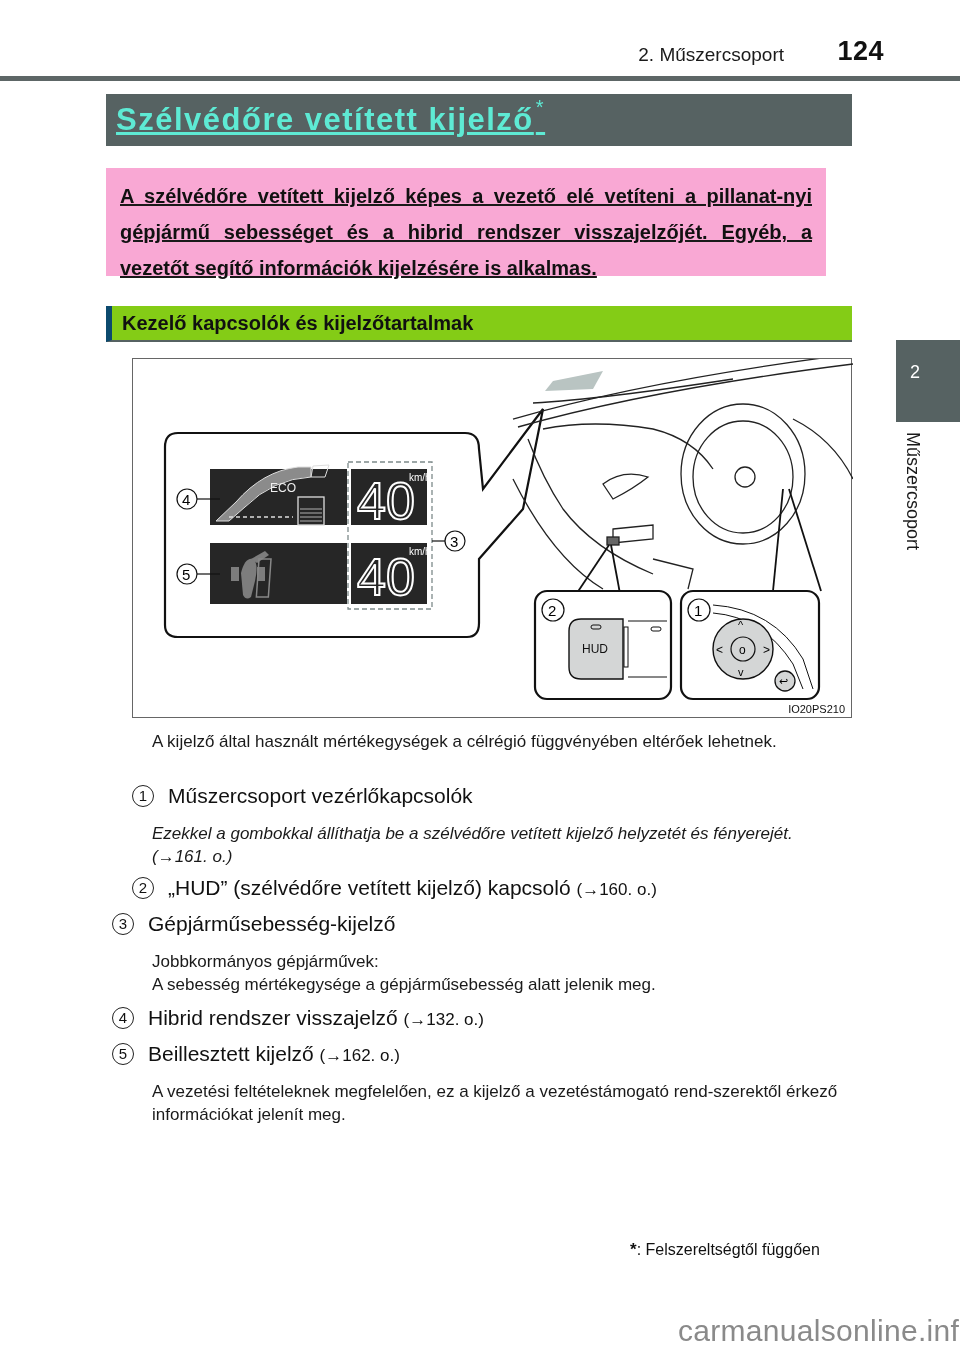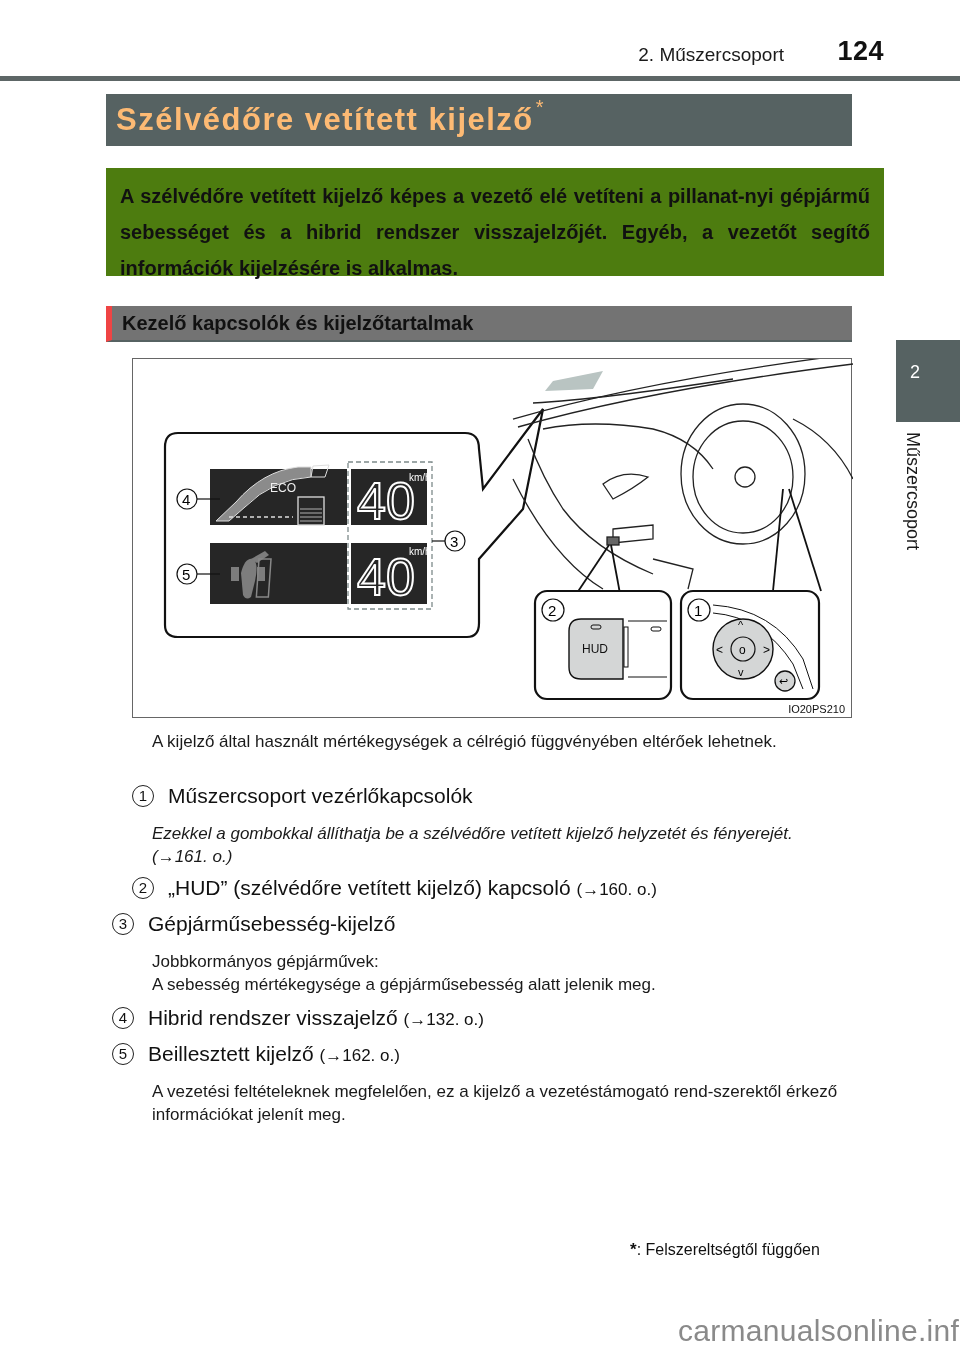--- a/index.html
+++ b/index.html
@@ -10,27 +10,27 @@
   .running-head .section { position: absolute; right: 176px; top: 44px; font-size: 19px; color: #1a1a1a; text-align: center; }
   .running-head .page-num { position: absolute; right: 76px; top: 36px; font-size: 27px; font-weight: bold; color: #111; letter-spacing: 0.5px; }
   .running-head .rule { position: absolute; left: 0; right: 0; top: 76px; height: 5px; background: #5d6666; }
 
   .side-tab { position: absolute; left: 896px; top: 340px; width: 64px; height: 82px; background: #566262; }
   .side-tab span { position: absolute; left: 14px; top: 22px; color: #fff; font-size: 18px; }
   .side-label { position: absolute; left: 900px; top: 432px; width: 30px; height: 140px; }
   .side-label span { position: absolute; left: 2px; top: 0; writing-mode: vertical-rl; font-size: 18px; color: #1a1a1a; white-space: nowrap; }
 
   .title-bar { position: absolute; left: 106px; top: 94px; width: 746px; height: 52px; background: #566262; }
-  .title-bar .t { position: absolute; left: 10px; top: 8px; color: #fdba74; font-size: 31px; font-weight: bold; letter-spacing: 1.5px; }
+  .title-bar .t { position: absolute; left: 10px; top: 8px; color: #5eead4; font-size: 31px; font-weight: bold; letter-spacing: 1.5px; text-decoration: underline; }
   .title-bar .t sup { font-size: 20px; font-weight: normal; vertical-align: top; position: relative; top: -6px; margin-left: 2px; }
 
-  .intro-box { position: absolute; left: 106px; top: 168px; width: 778px; height: 108px; background: #4d7c0f; padding: 10px 14px; }
+  .intro-box { position: absolute; left: 106px; top: 168px; width: 720px; height: 108px; background: #f9a8d4; padding: 10px 14px; text-decoration: underline; }
   .intro-box p { font-size: 20px; font-weight: bold; line-height: 36px; text-align: justify; text-align-last: left; color: #111; }
 
-  .sub-bar { position: absolute; left: 106px; top: 306px; width: 746px; height: 36px; background: #737373; border-left: 6px solid #ef4444; border-bottom: 2px solid #566262; }
+  .sub-bar { position: absolute; left: 106px; top: 306px; width: 746px; height: 36px; background: #84cc16; border-left: 6px solid #0c4a6e; border-bottom: 2px solid #566262; }
   .sub-bar span { position: absolute; left: 10px; top: 6px; font-size: 20px; font-weight: bold; color: #111; }
 
   .figure { position: absolute; left: 132px; top: 358px; width: 720px; height: 360px; border: 1.5px solid #666; background: #fff; }
   .figure svg { position: absolute; left: 0; top: 0; }
   .fig-code { position: absolute; right: 6px; bottom: 2px; font-size: 11px; color: #111; }
 
   .body-text { position: absolute; left: 152px; font-size: 17px; line-height: 23px; color: #1a1a1a; }
   .item { position: absolute; left: 112px; font-size: 21px; color: #111; }
   .item .circ { display: inline-block; width: 22px; height: 22px; border: 1.3px solid #222; border-radius: 50%; font-size: 15px; text-align: center; line-height: 20px; vertical-align: 2px; margin-right: 14px; }
   .item .ref { font-size: 17px; }

